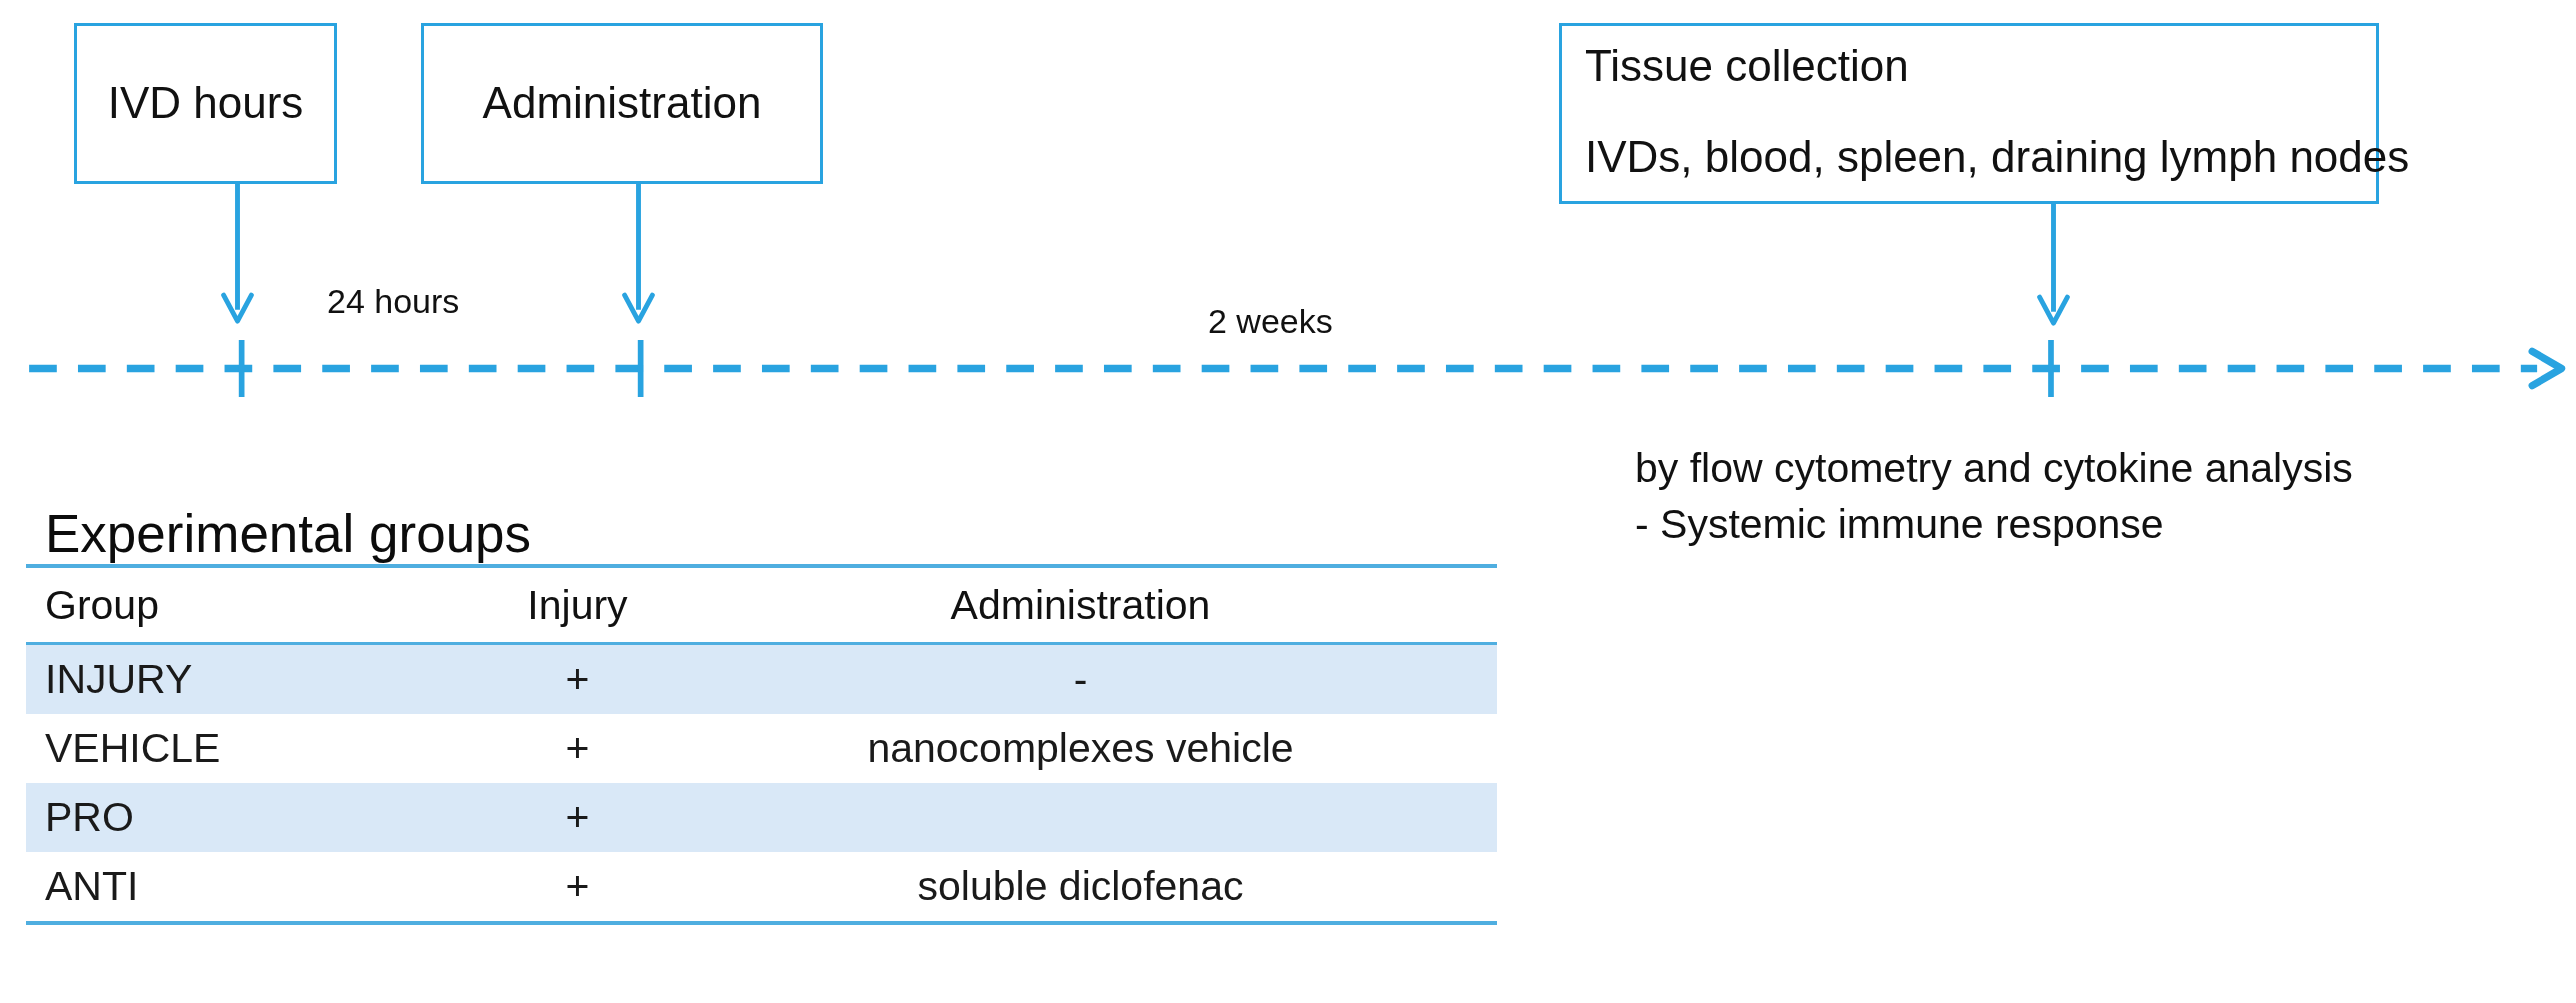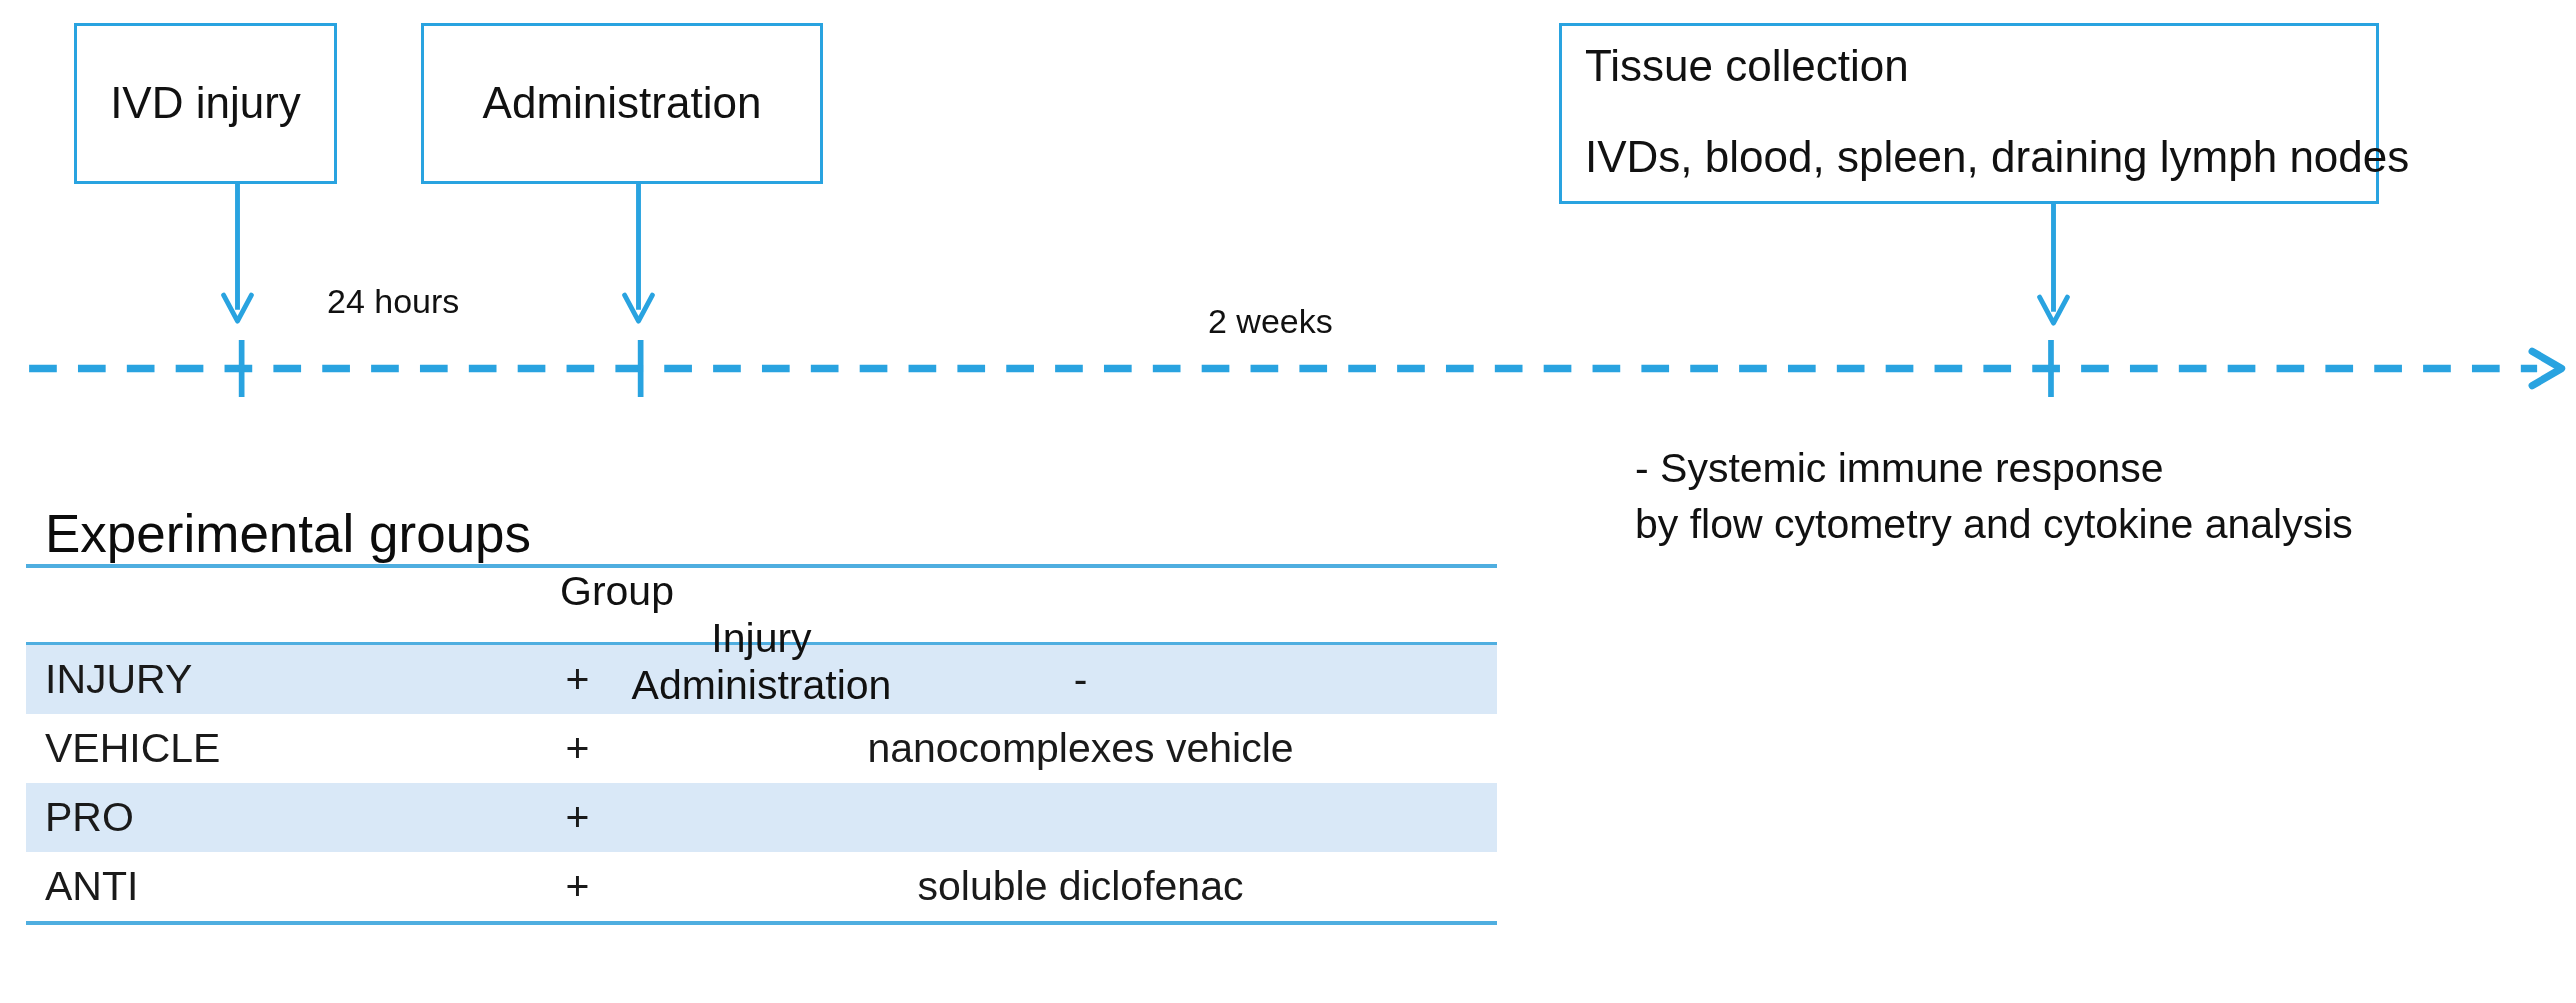--- a/index.html
+++ b/index.html
@@ -115,21 +115,20 @@
   .rule {
     height: 4.1px;
     background: #4FAEE0;
     width: 1471px;
   }
   .rule.thin { height: 3.3px; }
   .t-head {
     display: flex;
     height: 74px;
     align-items: center;
-    flex-direction: column;
   }
   .t-row {
     display: flex;
     height: 69px;
     align-items: center;
     font-size: 41px;
   }
   .t-row.shaded { background: #D9E8F7; }
   .col-group {
     width: 441px;
@@ -157,21 +156,21 @@
   }
   .t-head .col-injury { text-align: center; }
   .t-head .col-admin  { text-align: center; }
 </style>
 </head>
 <body>
 
 <div id="canvas">
 
   <div class="event-box centered" id="box-ivd-injury">
-    <span>IVD injury</span>
+    <span>IVD hours</span>
   </div>
 
   <div class="event-box centered" id="box-administration">
     <span>Administration</span>
   </div>
 
   <div class="event-box left" id="box-tissue-collection">
     <span class="tc-line first">Tissue collection</span>
     <span class="tc-line second">IVDs, blood, spleen, draining lymph nodes</span>
   </div>
@@ -200,22 +199,22 @@
     <line x1="291" y1="-12" x2="291" y2="74" stroke="#29A3E0" stroke-width="7"></line>
     <line x1="781" y1="-12" x2="781" y2="74" stroke="#29A3E0" stroke-width="7"></line>
     <line x1="2513" y1="-12" x2="2513" y2="74" stroke="#29A3E0" stroke-width="7"></line>
   </svg>
 
   <div class="interval-label" id="label-24-hours">24 hours</div>
 
   <div class="interval-label" id="label-2-weeks">2 weeks</div>
 
   <div id="analysis-note">
+    <div>by flow cytometry and cytokine analysis</div>
     <div>- Systemic immune response</div>
-    <div>by flow cytometry and cytokine analysis</div>
   </div>
 
   <div id="groups-title">Experimental groups</div>
 
   <div id="groups-table">
     <div class="rule"></div>
 
     <div class="t-head">
       <div class="col-group">Group</div>
       <div class="col-injury">Injury</div>

